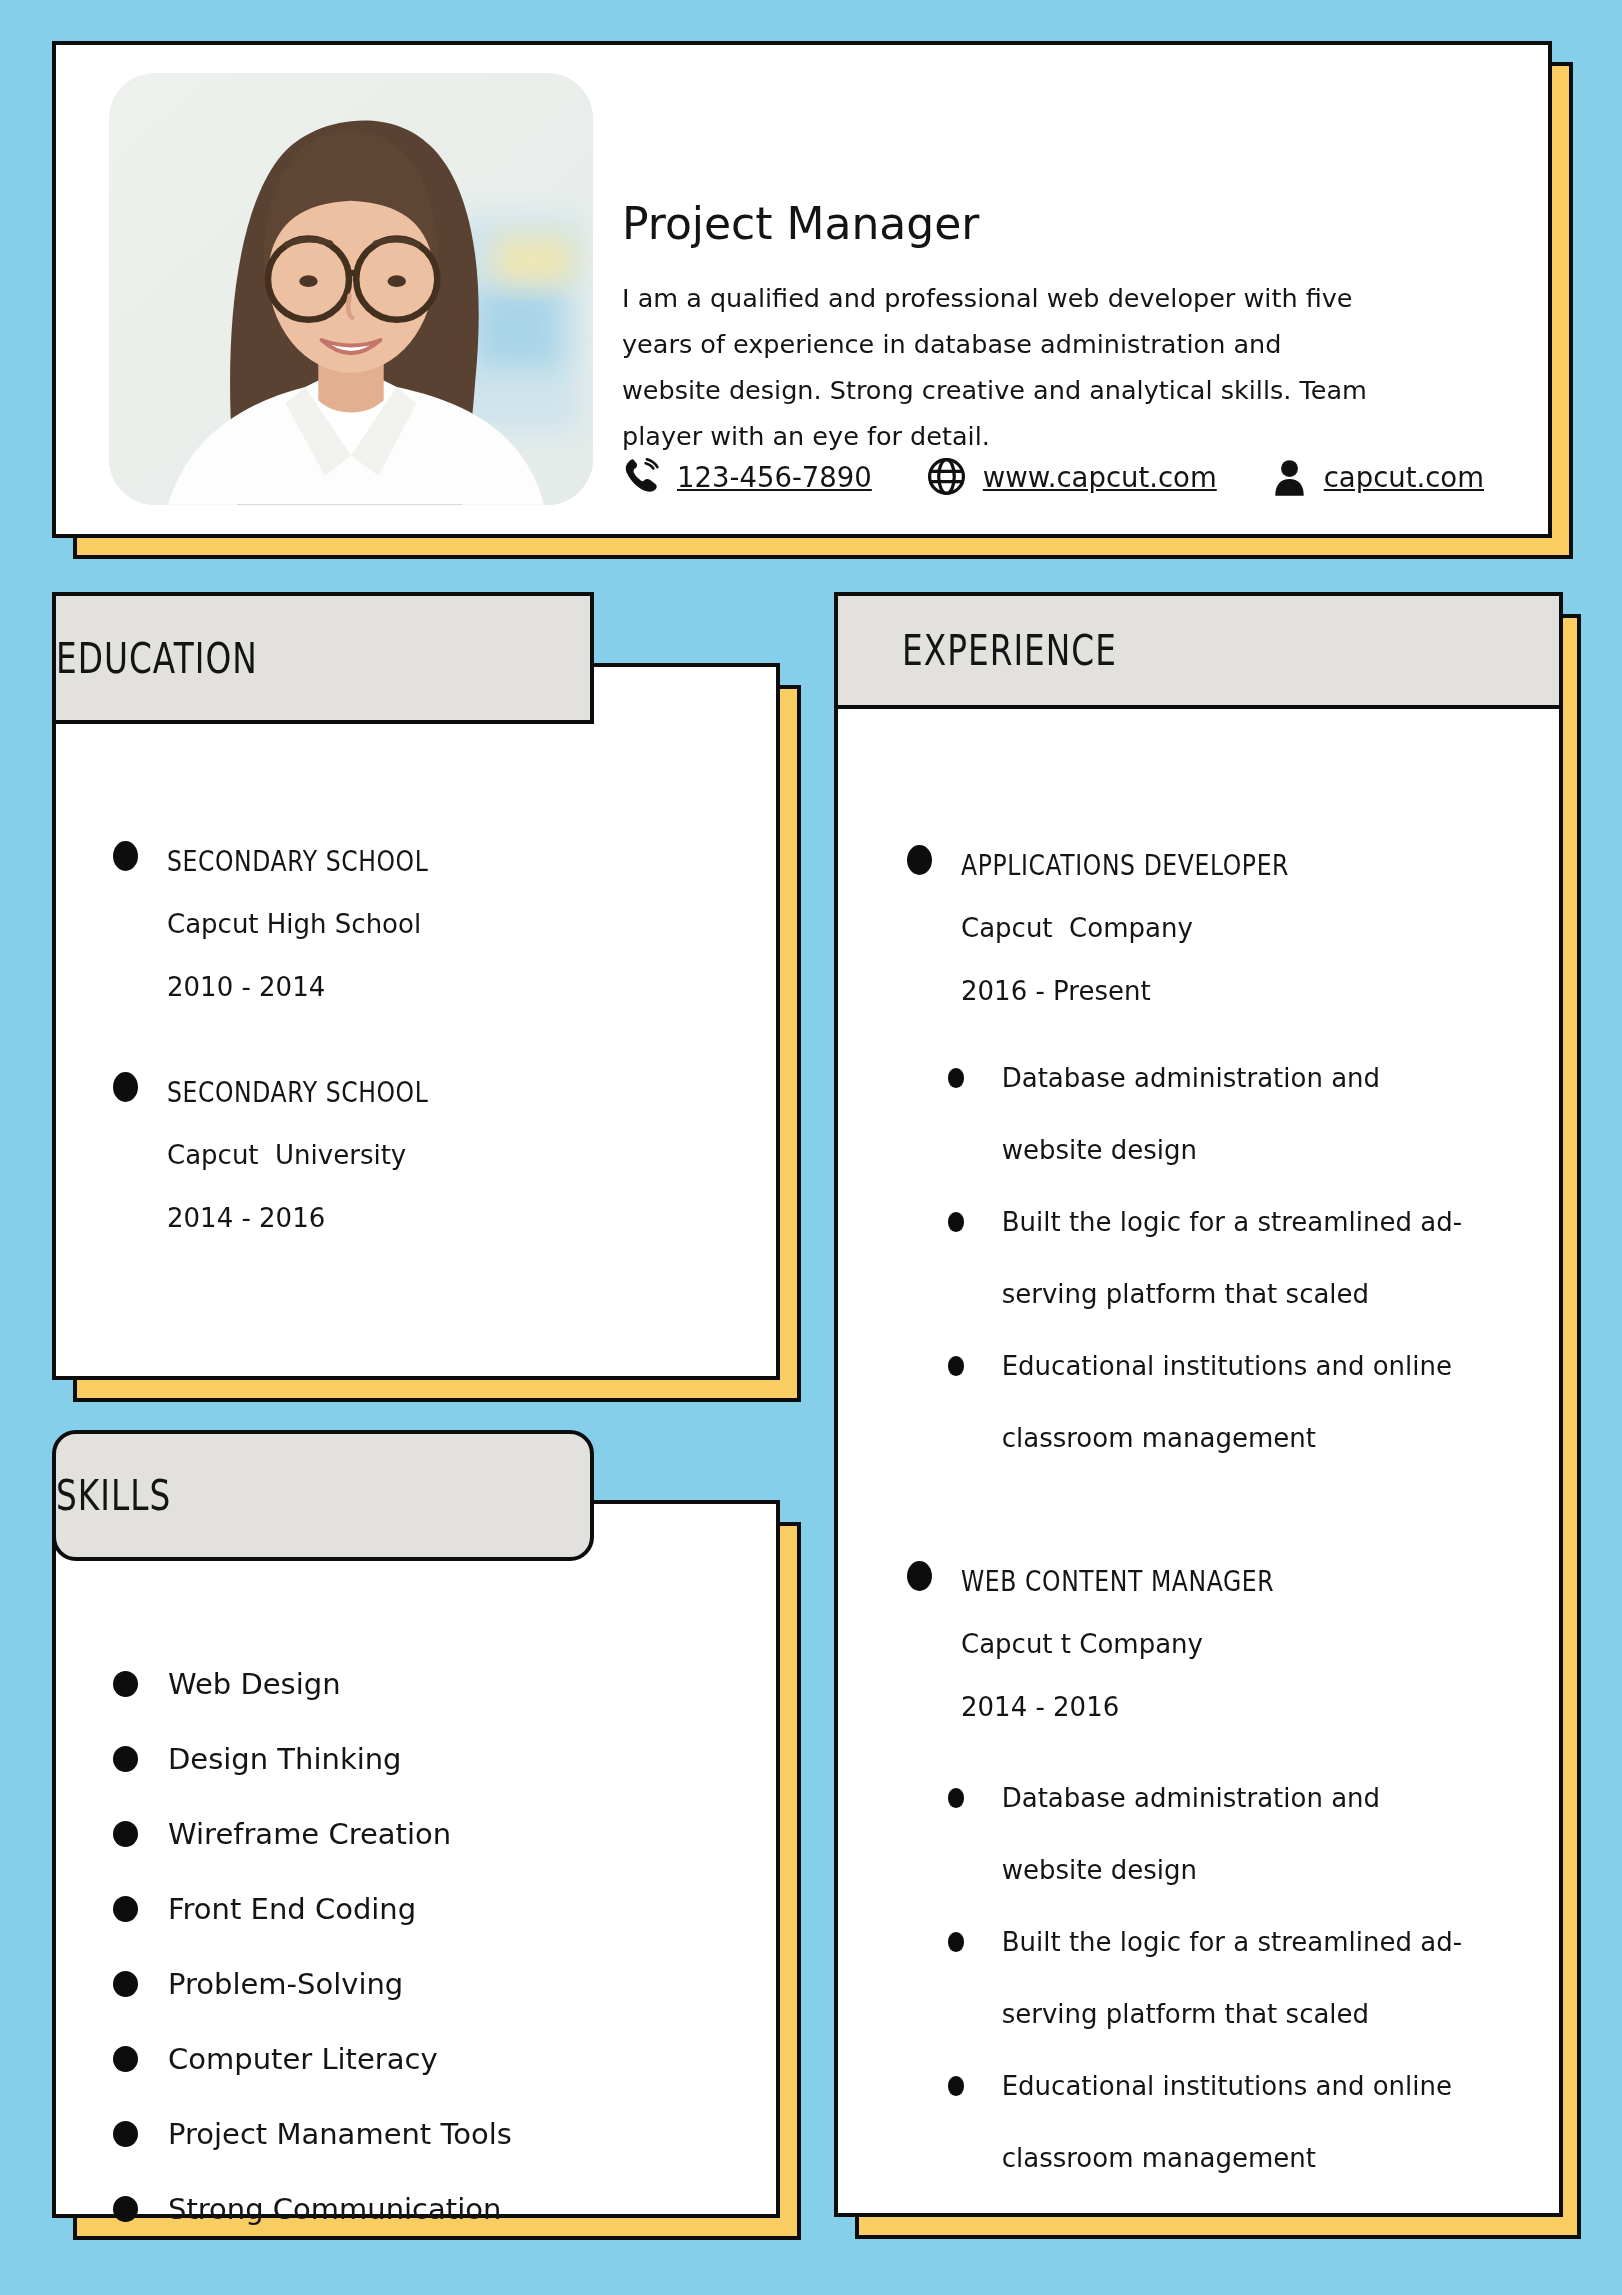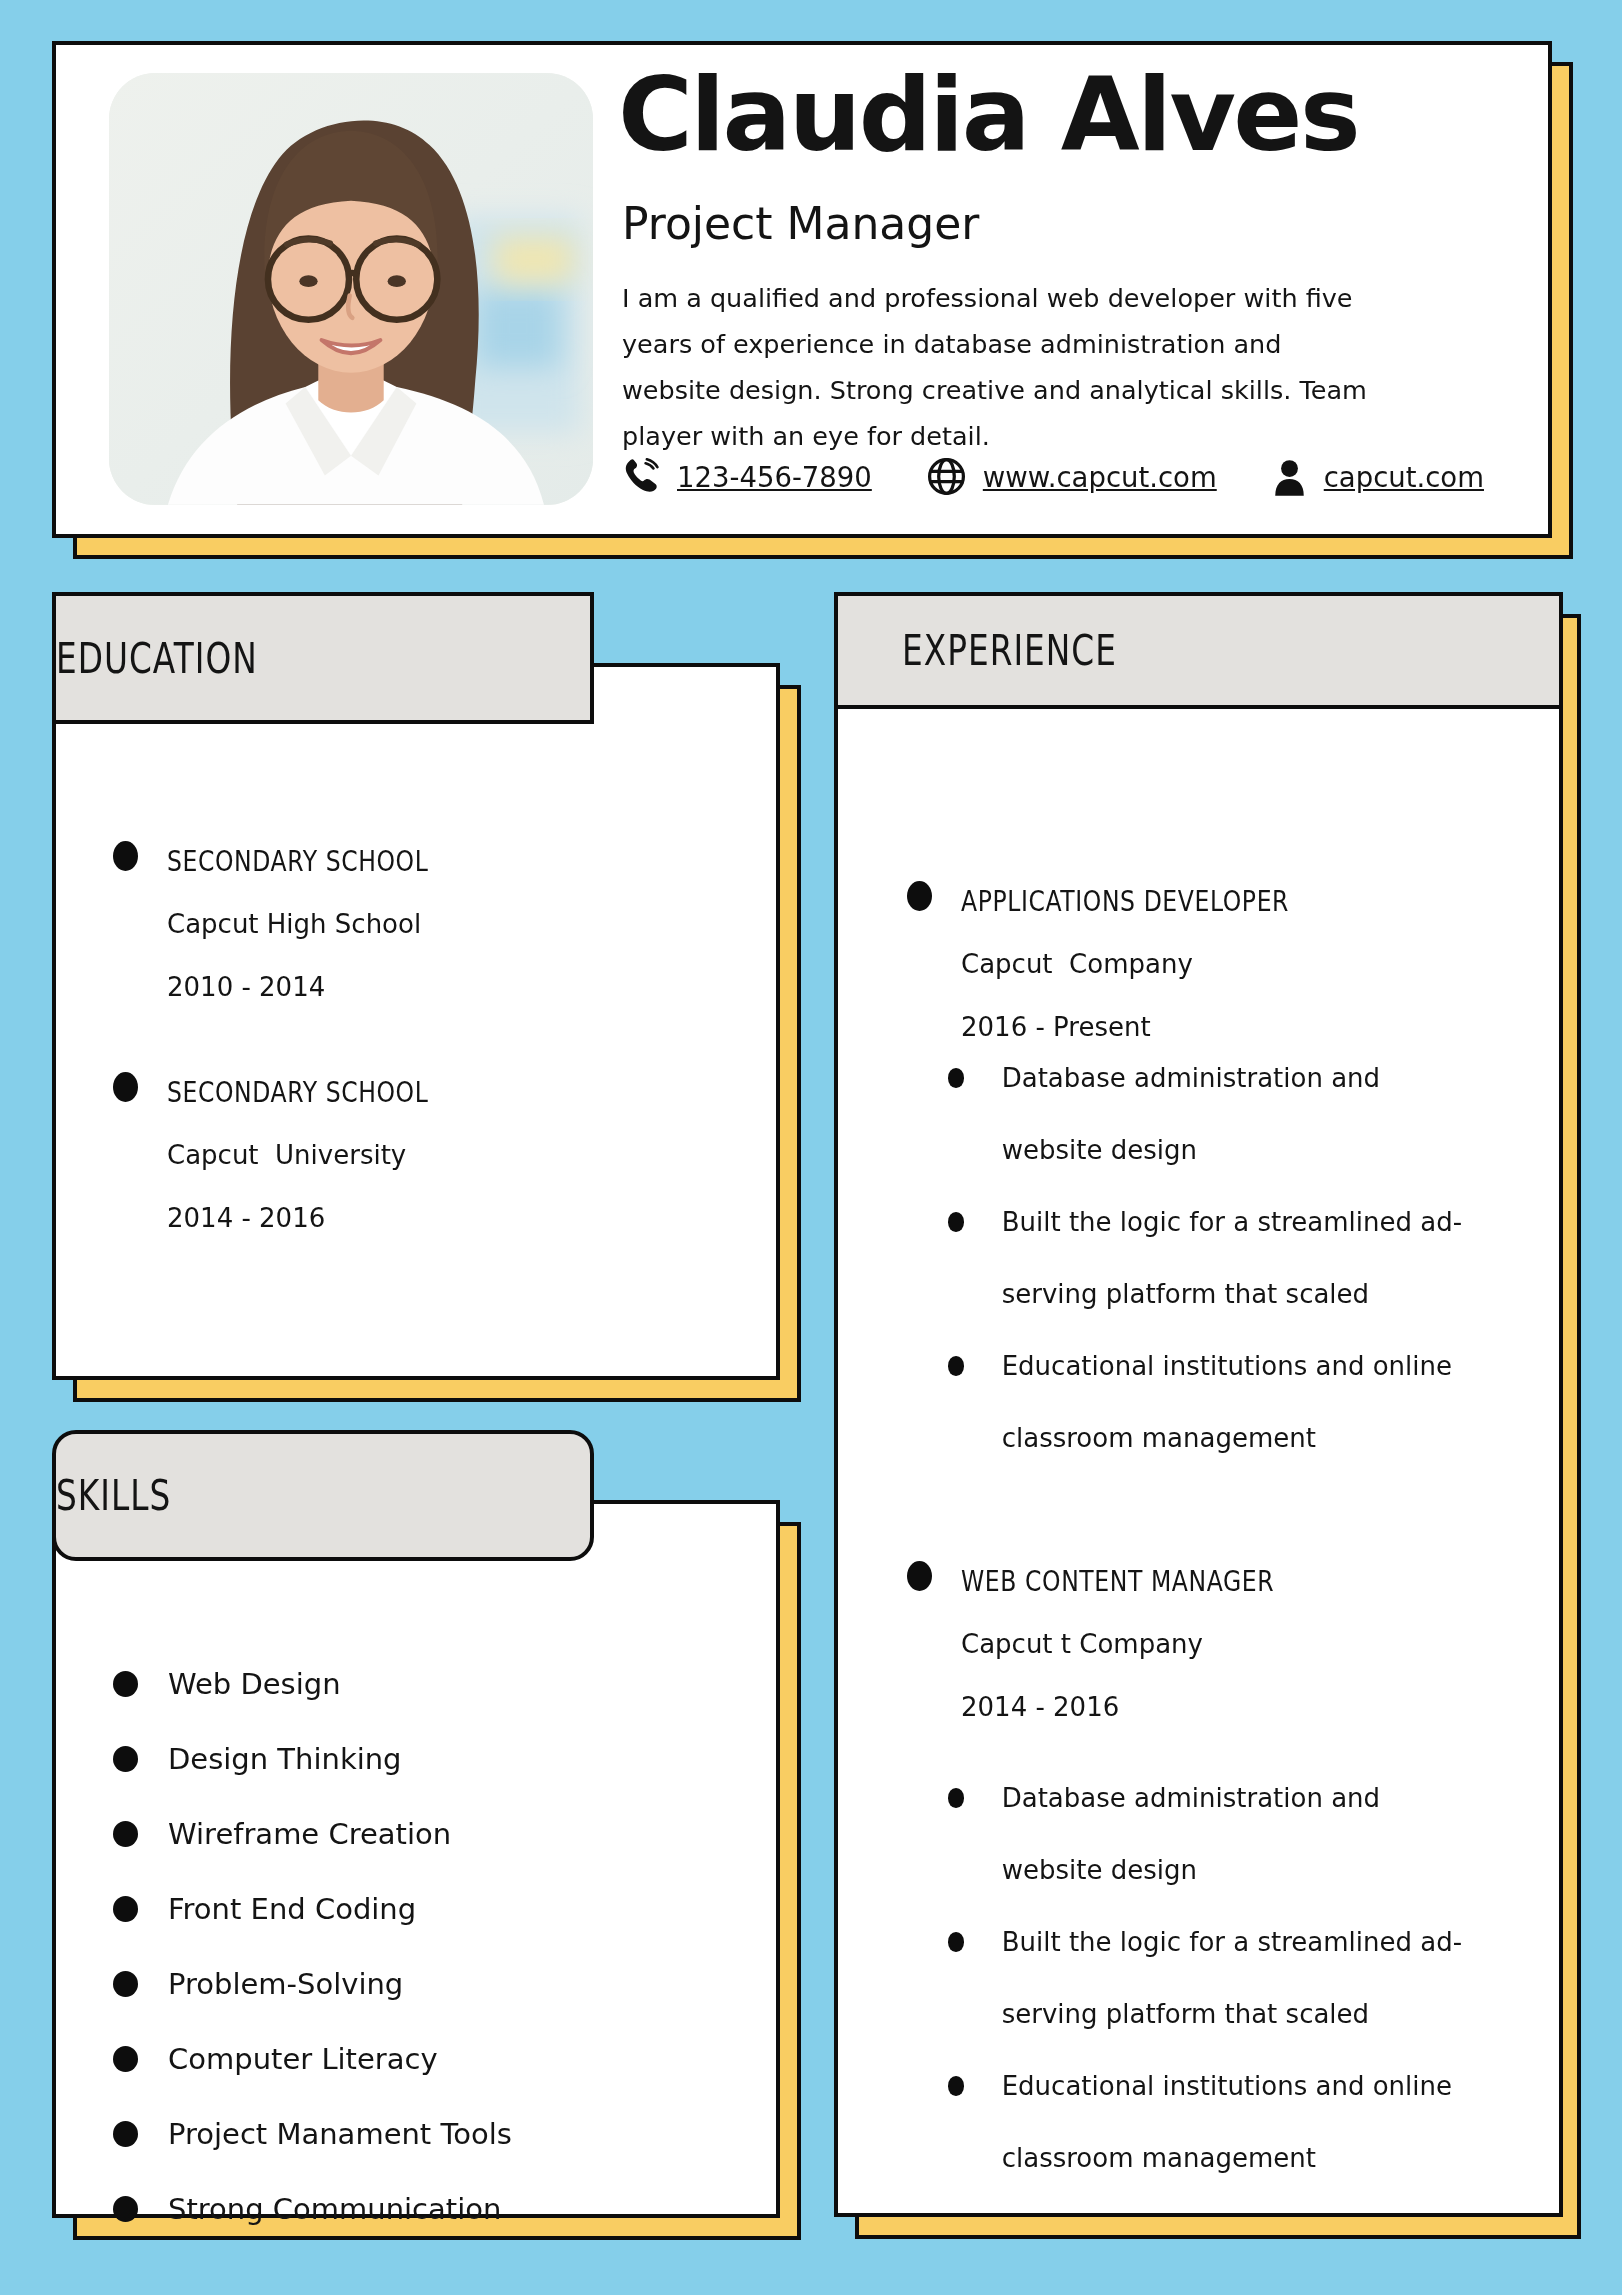--- a/index.html
+++ b/index.html
@@ -109,21 +109,21 @@
   .skill-item{display:flex;align-items:center;gap:30px;white-space:nowrap;}
   .dot-round{flex:none;width:25px;height:26px;border-radius:50%;background:var(--ink);}
   
   #exp-shadow{left:855px;top:614px;width:726px;height:1625px;z-index:1;}
   #exp-card{left:834px;top:592px;width:729px;height:1625px;z-index:2;}
   #exp-band{
     position:absolute;left:0;top:0;right:0;height:113px;
     background:var(--gray);border-bottom:4.6px solid var(--ink);
     display:flex;align-items:center;padding-left:64px;
   }
-  #job-0{left:907px;top:870px;}
+  #job-0{left:907px;top:834px;}
   #job-1{left:907px;top:1550px;}
   .bullets{
     position:absolute;z-index:5;
     display:flex;flex-direction:column;
   }
   #job-0-bullets{left:948px;top:1042px;}
   #job-1-bullets{left:948px;top:1762px;}
   .bullet-item{display:flex;align-items:flex-start;}
   .dot-small{
     flex:none;width:15.7px;height:19.6px;border-radius:50%;
@@ -176,21 +176,20 @@
       <ellipse cx="440" cy="318" rx="14" ry="9" fill="#4a3526"></ellipse>
 
       <path d="M272 262 Q305 248 338 260" fill="none" stroke="#4f3a28" stroke-width="9" stroke-linecap="round"></path>
       <path d="M408 260 Q440 248 472 262" fill="none" stroke="#4f3a28" stroke-width="9" stroke-linecap="round"></path>
 
       <path d="M368 340 Q362 368 372 374" fill="none" stroke="#d9a183" stroke-width="7" stroke-linecap="round"></path>
       <path d="M325 408 Q370 448 415 408 Q372 425 325 408 Z" fill="#ffffff" stroke="#c4766a" stroke-width="6" stroke-linejoin="round"></path>
     </svg>
   </div>
 
-  <div id="name">Claudia Alves</div>
   <div id="role">Project Manager</div>
 
   <div id="summary">
     <div>I am a qualified and professional web developer with five</div>
     <div>years of experience in database administration and</div>
     <div>website design. Strong creative and analytical skills. Team</div>
     <div>player with an eye for detail.</div>
   </div>
 
   <div id="contacts">

